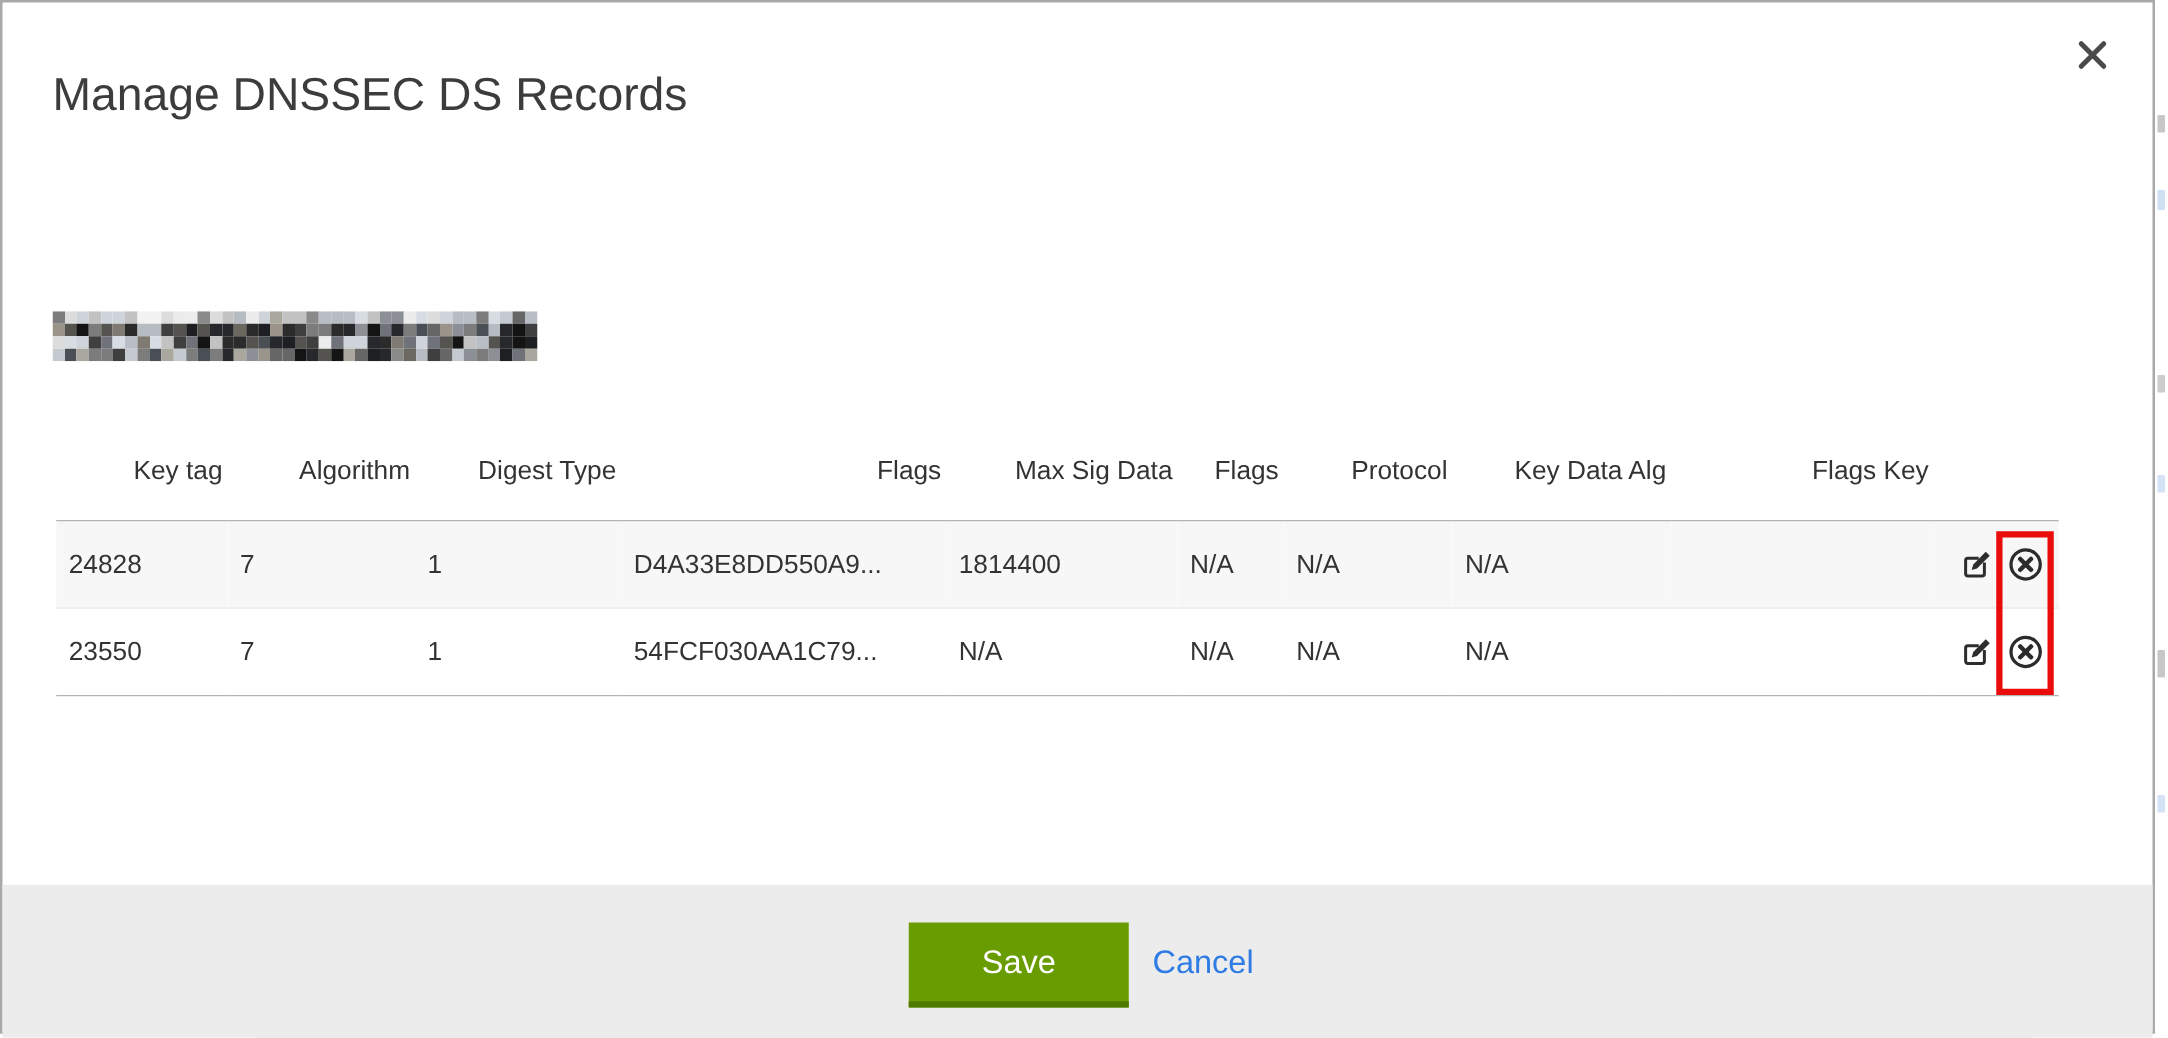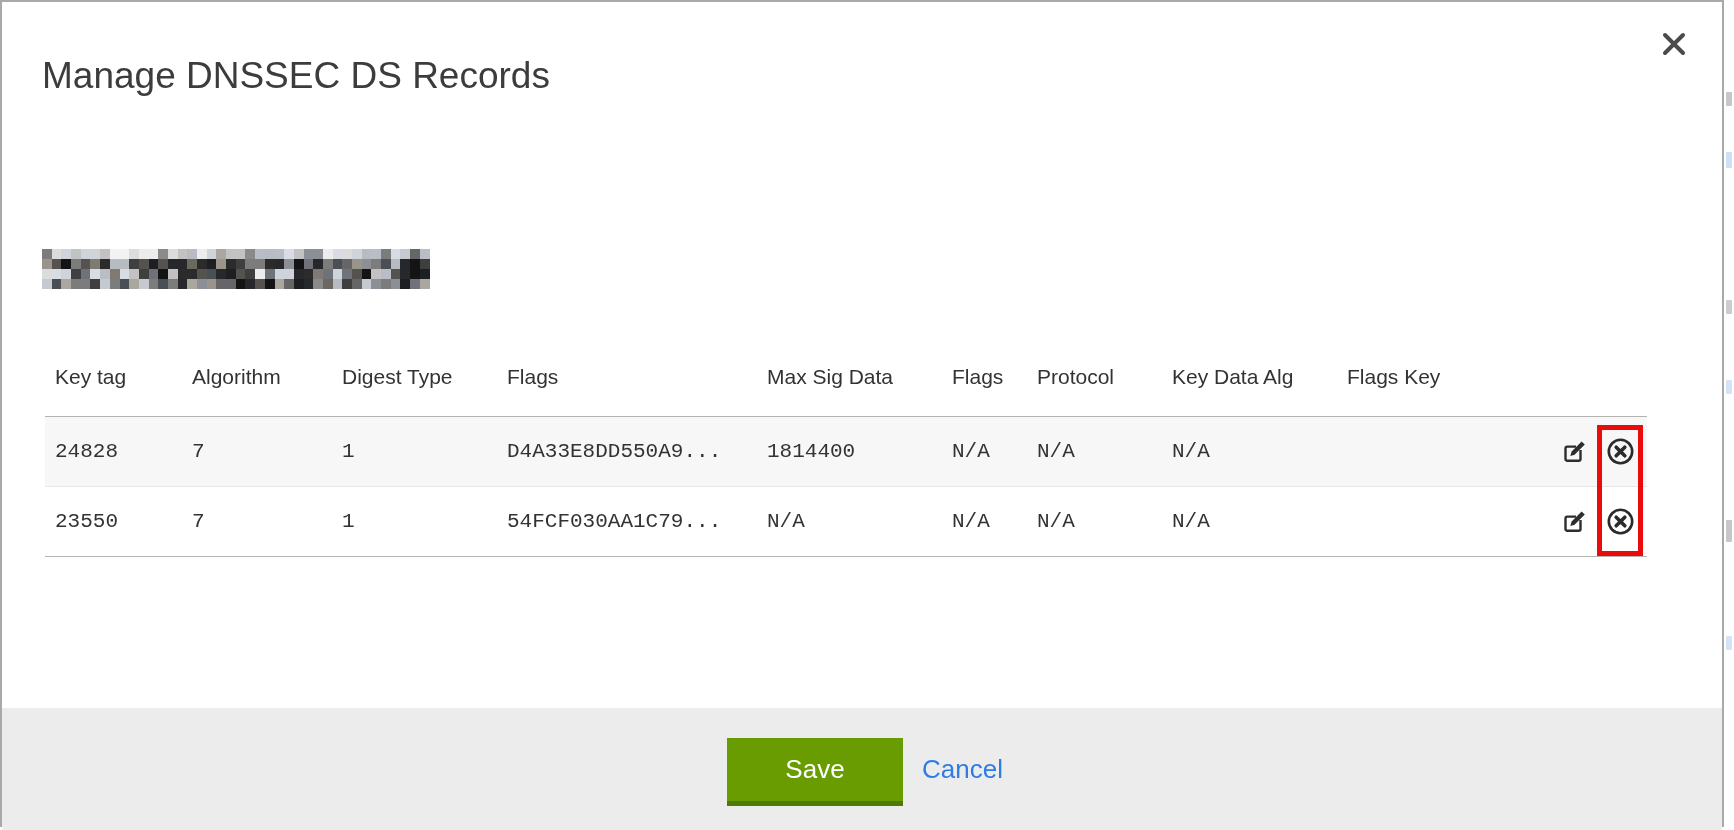--- a/index.html
+++ b/index.html
@@ -35,26 +35,26 @@
   .instruction{
     position:absolute;left:40px;top:289px;
     font-size:24px;color:#2e2e2e;
   }
   .ds-table{
     position:absolute;left:43px;top:336px;width:1602px;
     border-collapse:collapse;table-layout:fixed;
     font-size:21px;color:#333;
   }
   .ds-table th{
-    text-align:left;font-weight:400;font-size:21px;color:#333;
+    text-align:right;font-weight:400;font-size:21px;color:#333;
     padding:27px 4px 27px 10px;white-space:nowrap;overflow:hidden;
   }
   .ds-table tbody tr{height:70px;}
   .ds-table tbody tr.row-odd{background:#f7f7f7;}
-  .ds-table tbody{border-top:1px solid #b3b3b3;border-bottom:1px solid #b3b3b3;font-family:Liberation Mono, monospace;}
+  .ds-table tbody{border-top:1px solid #b3b3b3;border-bottom:1px solid #b3b3b3;}
   .ds-table tbody tr + tr{border-top:1px solid #e8e8e8;}
   .ds-table td{
     padding:0 4px 0 10px;white-space:nowrap;overflow:hidden;
     vertical-align:middle;
   }
   .actions-cell{text-align:right;padding-right:12px !important;}
   .icon-btn{
     display:inline-block;vertical-align:middle;
     background:none;border:none;padding:0;margin:0;cursor:pointer;line-height:0;
   }

